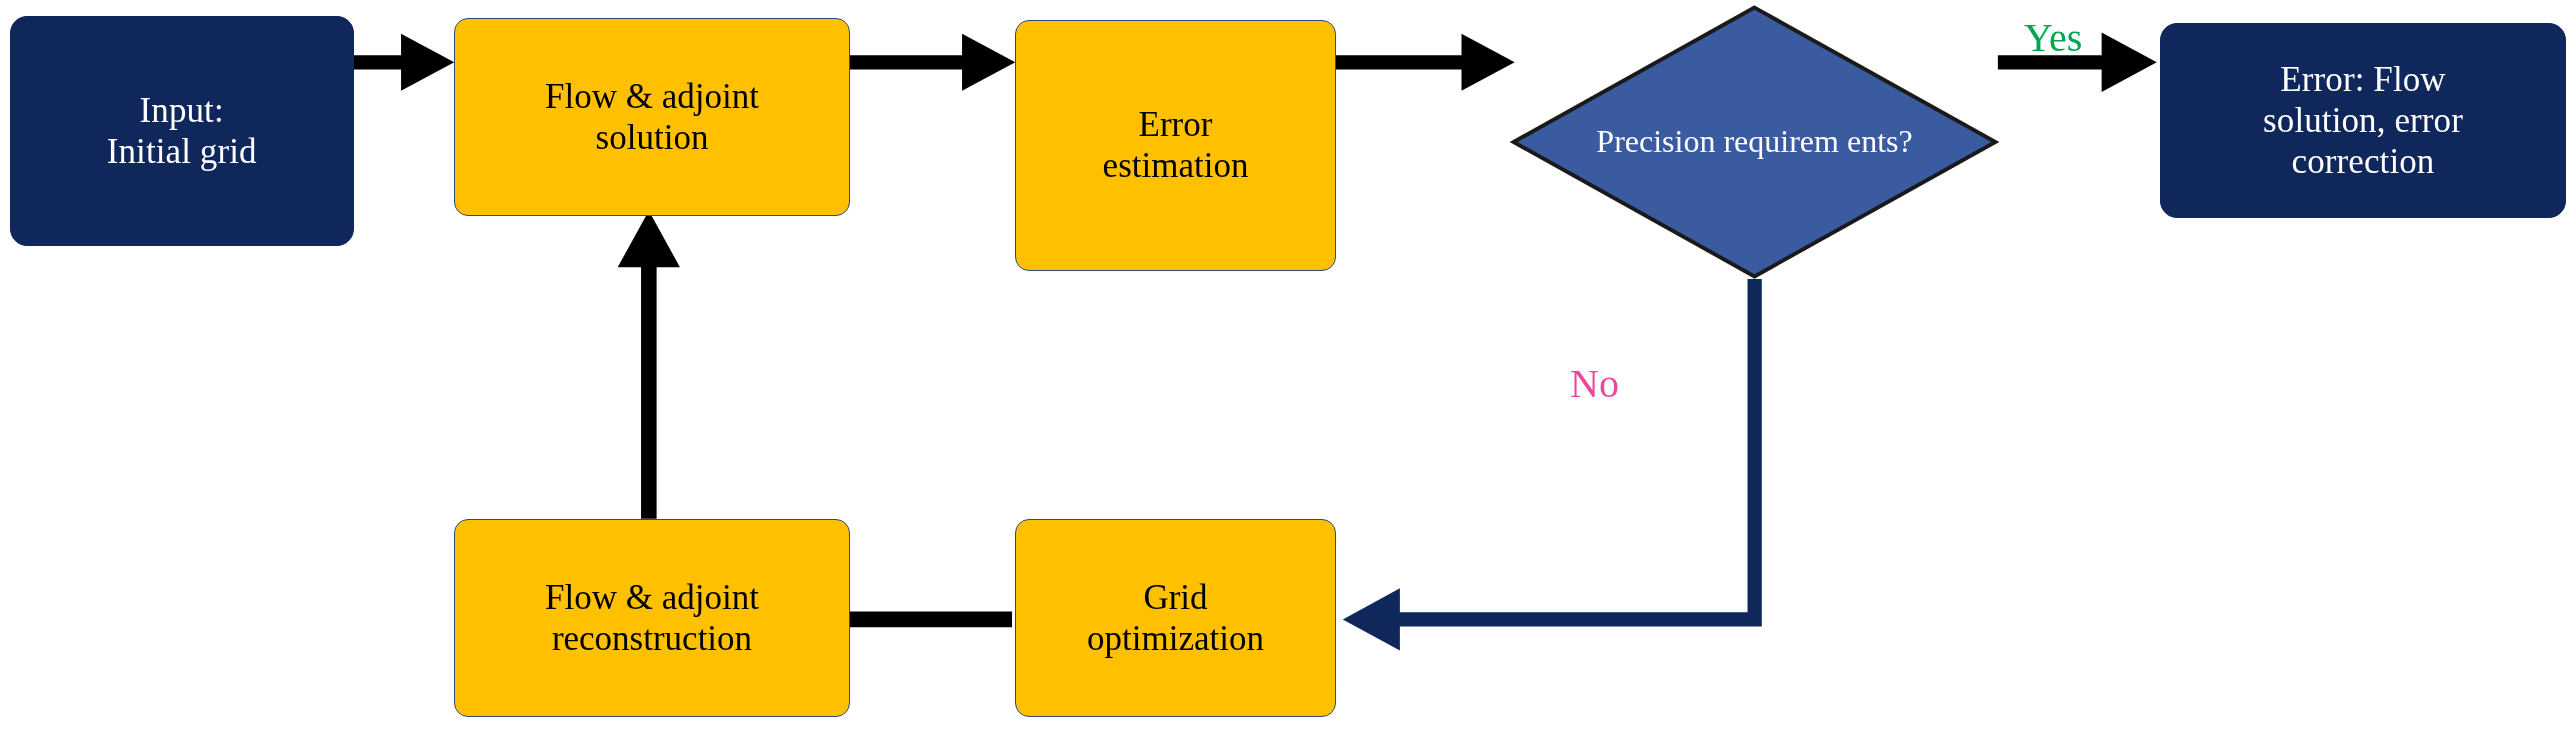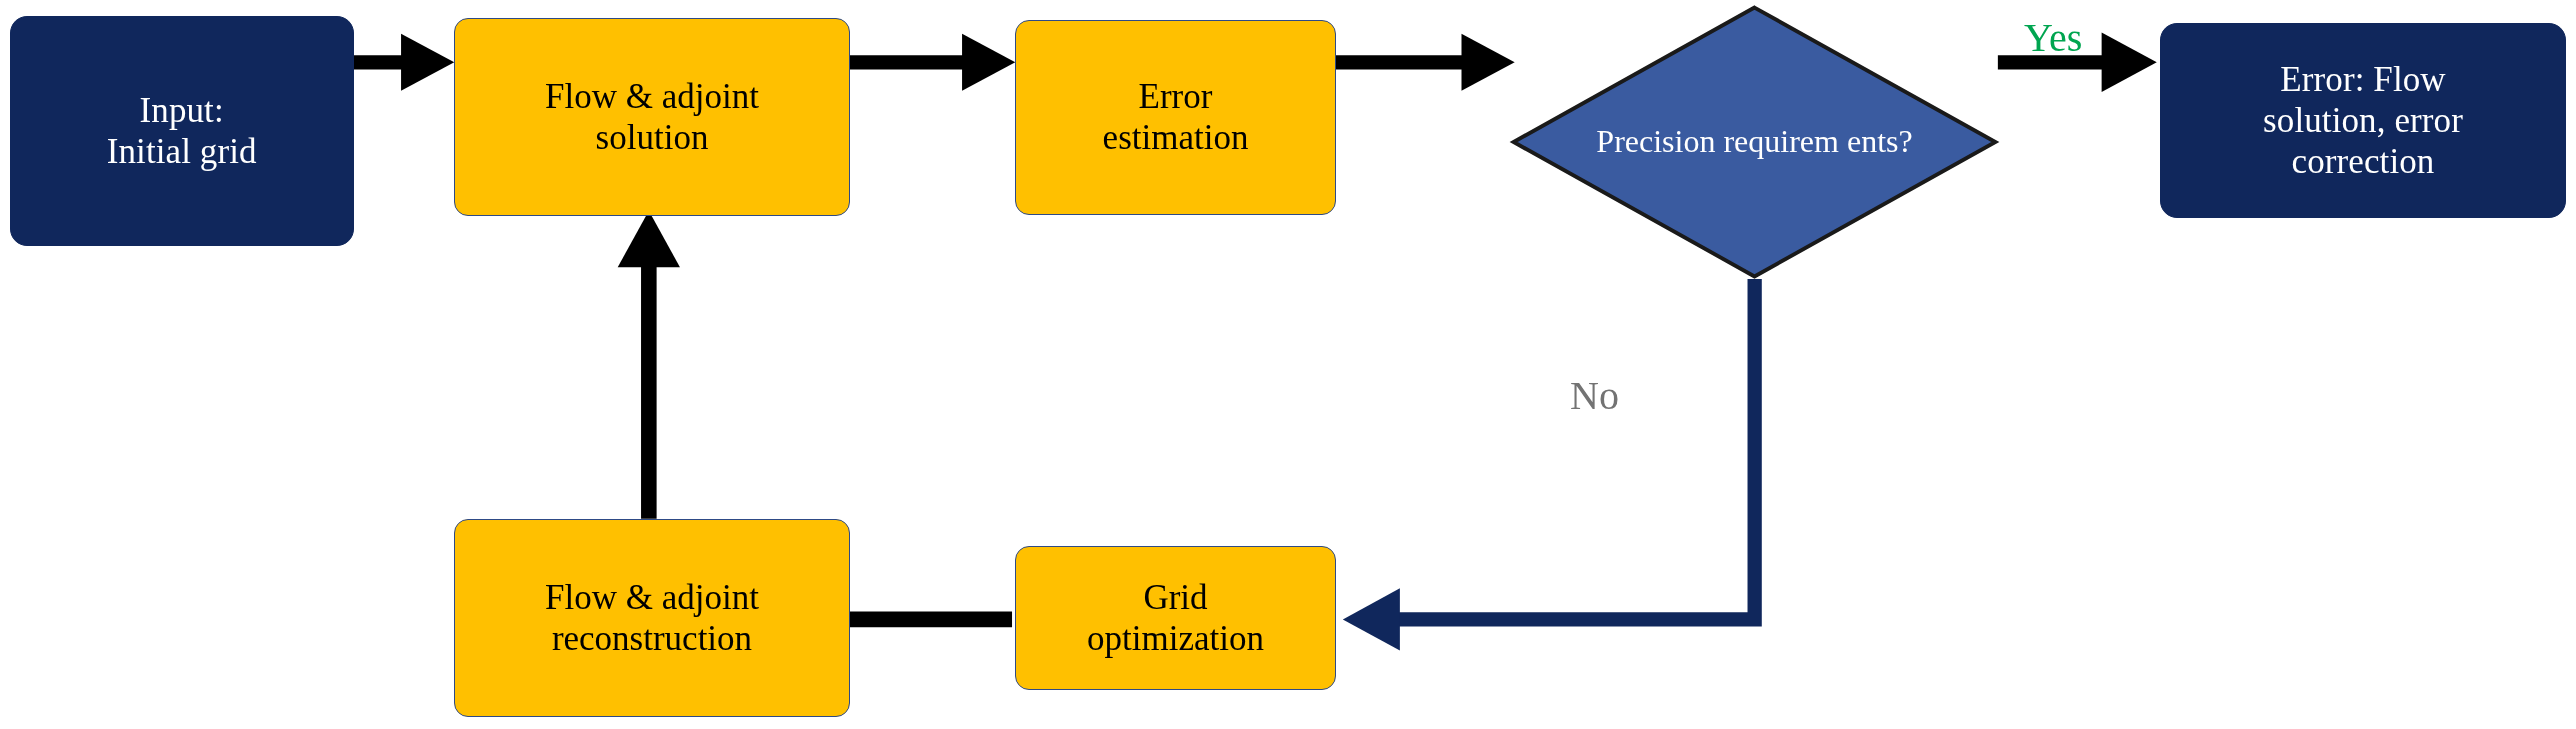--- a/index.html
+++ b/index.html
@@ -136,40 +136,40 @@
       <polygon points="1000,325 952,412 1048,412" fill="#000000"></polygon>
     </g>
   </svg>
 
   <div class="node node-navy" style="left:9.7px; top:16px; width:344px; height:230px;">Input:
 Initial grid</div>
 
   <div class="node node-amber" style="left:454px; top:18px; width:396px; height:198px;">Flow &amp; adjoint
 solution</div>
 
-  <div class="node node-amber" style="left:1015px; top:19.5px; width:321px; height:195px;">Error
+  <div class="node node-amber" style="left:1015px; top:19.5px; width:321px; height:251px;">Error
 estimation</div>
 
   <div class="diamond-wrap" style="left:1511px; top:5.2px; width:487px; height:274px;">
     <svg width="487" height="274" viewBox="0 0 750 422">
       <polygon points="375,4 746,211 375,418 4,211" fill="#3A5BA0" stroke="#1A1A1A" stroke-width="6"></polygon>
     </svg>
     <div class="diamond-label">Precision
 requirem
 ents?</div>
   </div>
 
   <div class="node node-navy" style="left:2160px; top:23px; width:406px; height:195px;">Error: Flow
 solution, error
 correction</div>
 
-  <div class="node node-amber" style="left:1015px; top:519px; width:321px; height:144px;margin-top:27px;">Grid
+  <div class="node node-amber" style="left:1015px; top:519px; width:321px; height:198px;">Grid
 optimization</div>
 
   <div class="node node-amber" style="left:454px; top:519px; width:396px; height:198px;">Flow &amp; adjoint
 reconstruction</div>
 
   <div class="edge-label" style="left:2024px; top:18px; color:#00A550;">Yes</div>
 
-  <div class="edge-label" style="left:1570px; top:376px; color:#737373;">No</div>
+  <div class="edge-label" style="left:1570px; top:364px; color:#ec4899;">No</div>
 
 </div>
 
 
 </body></html>

